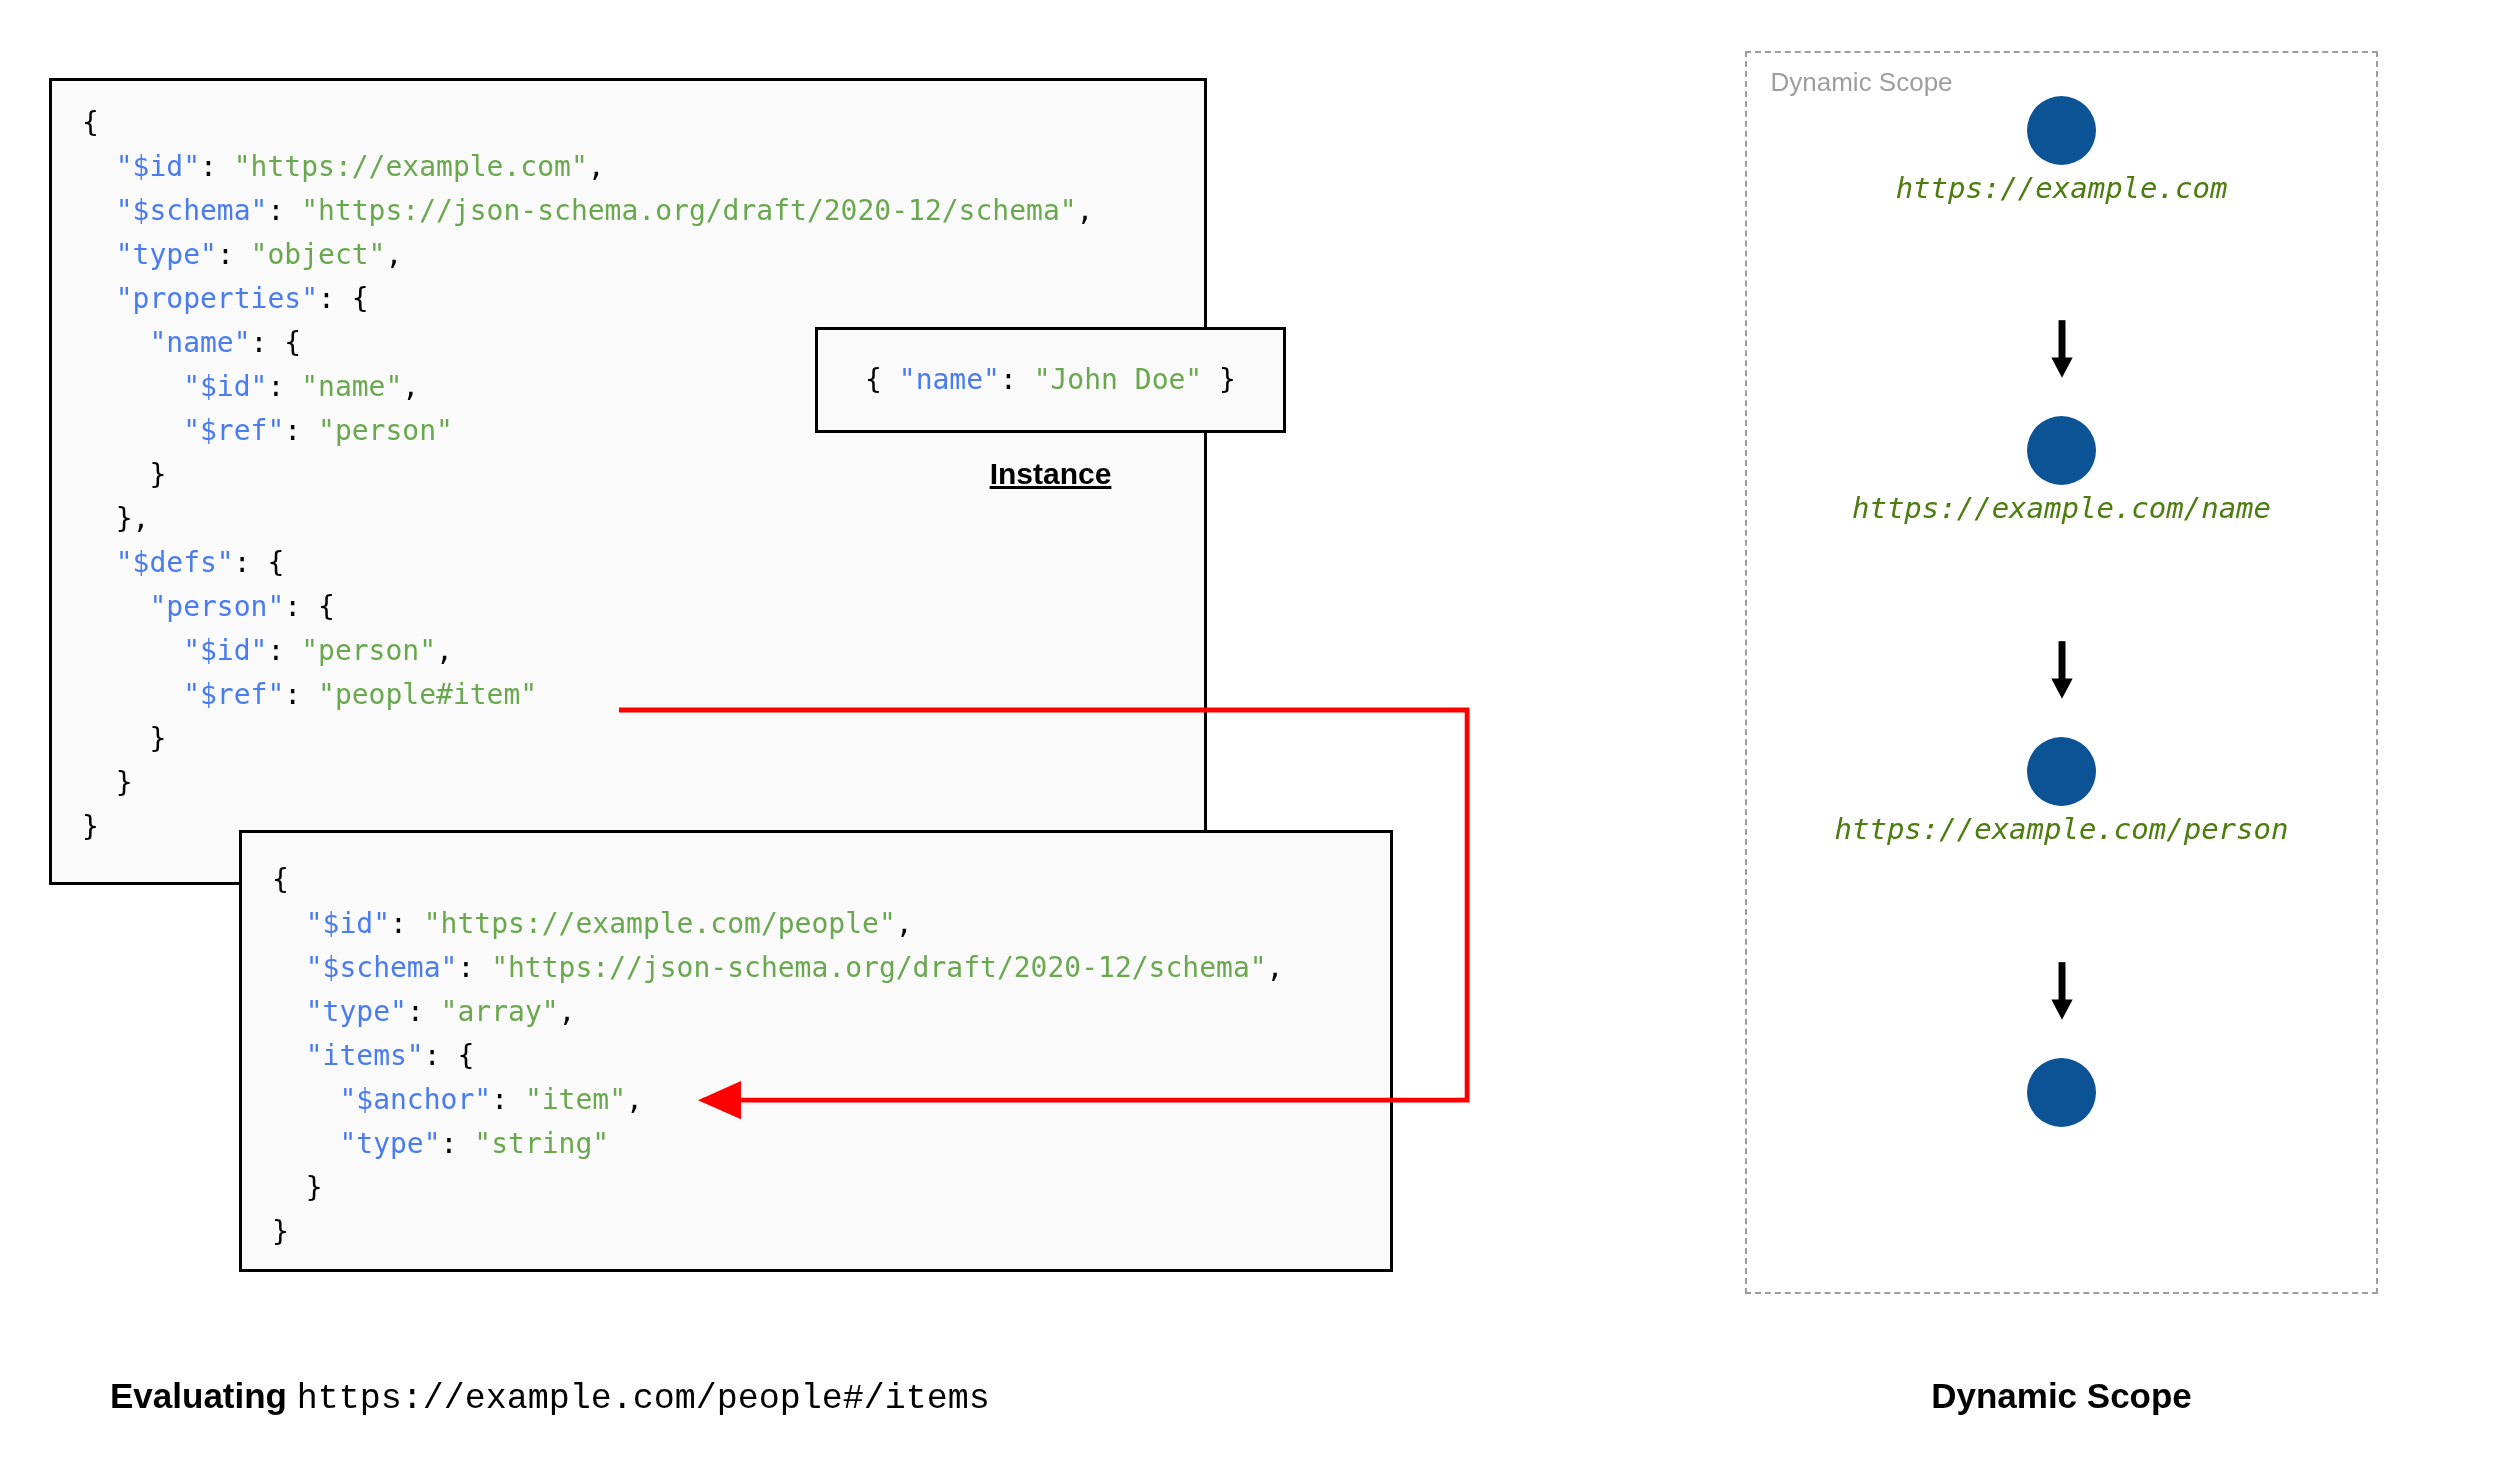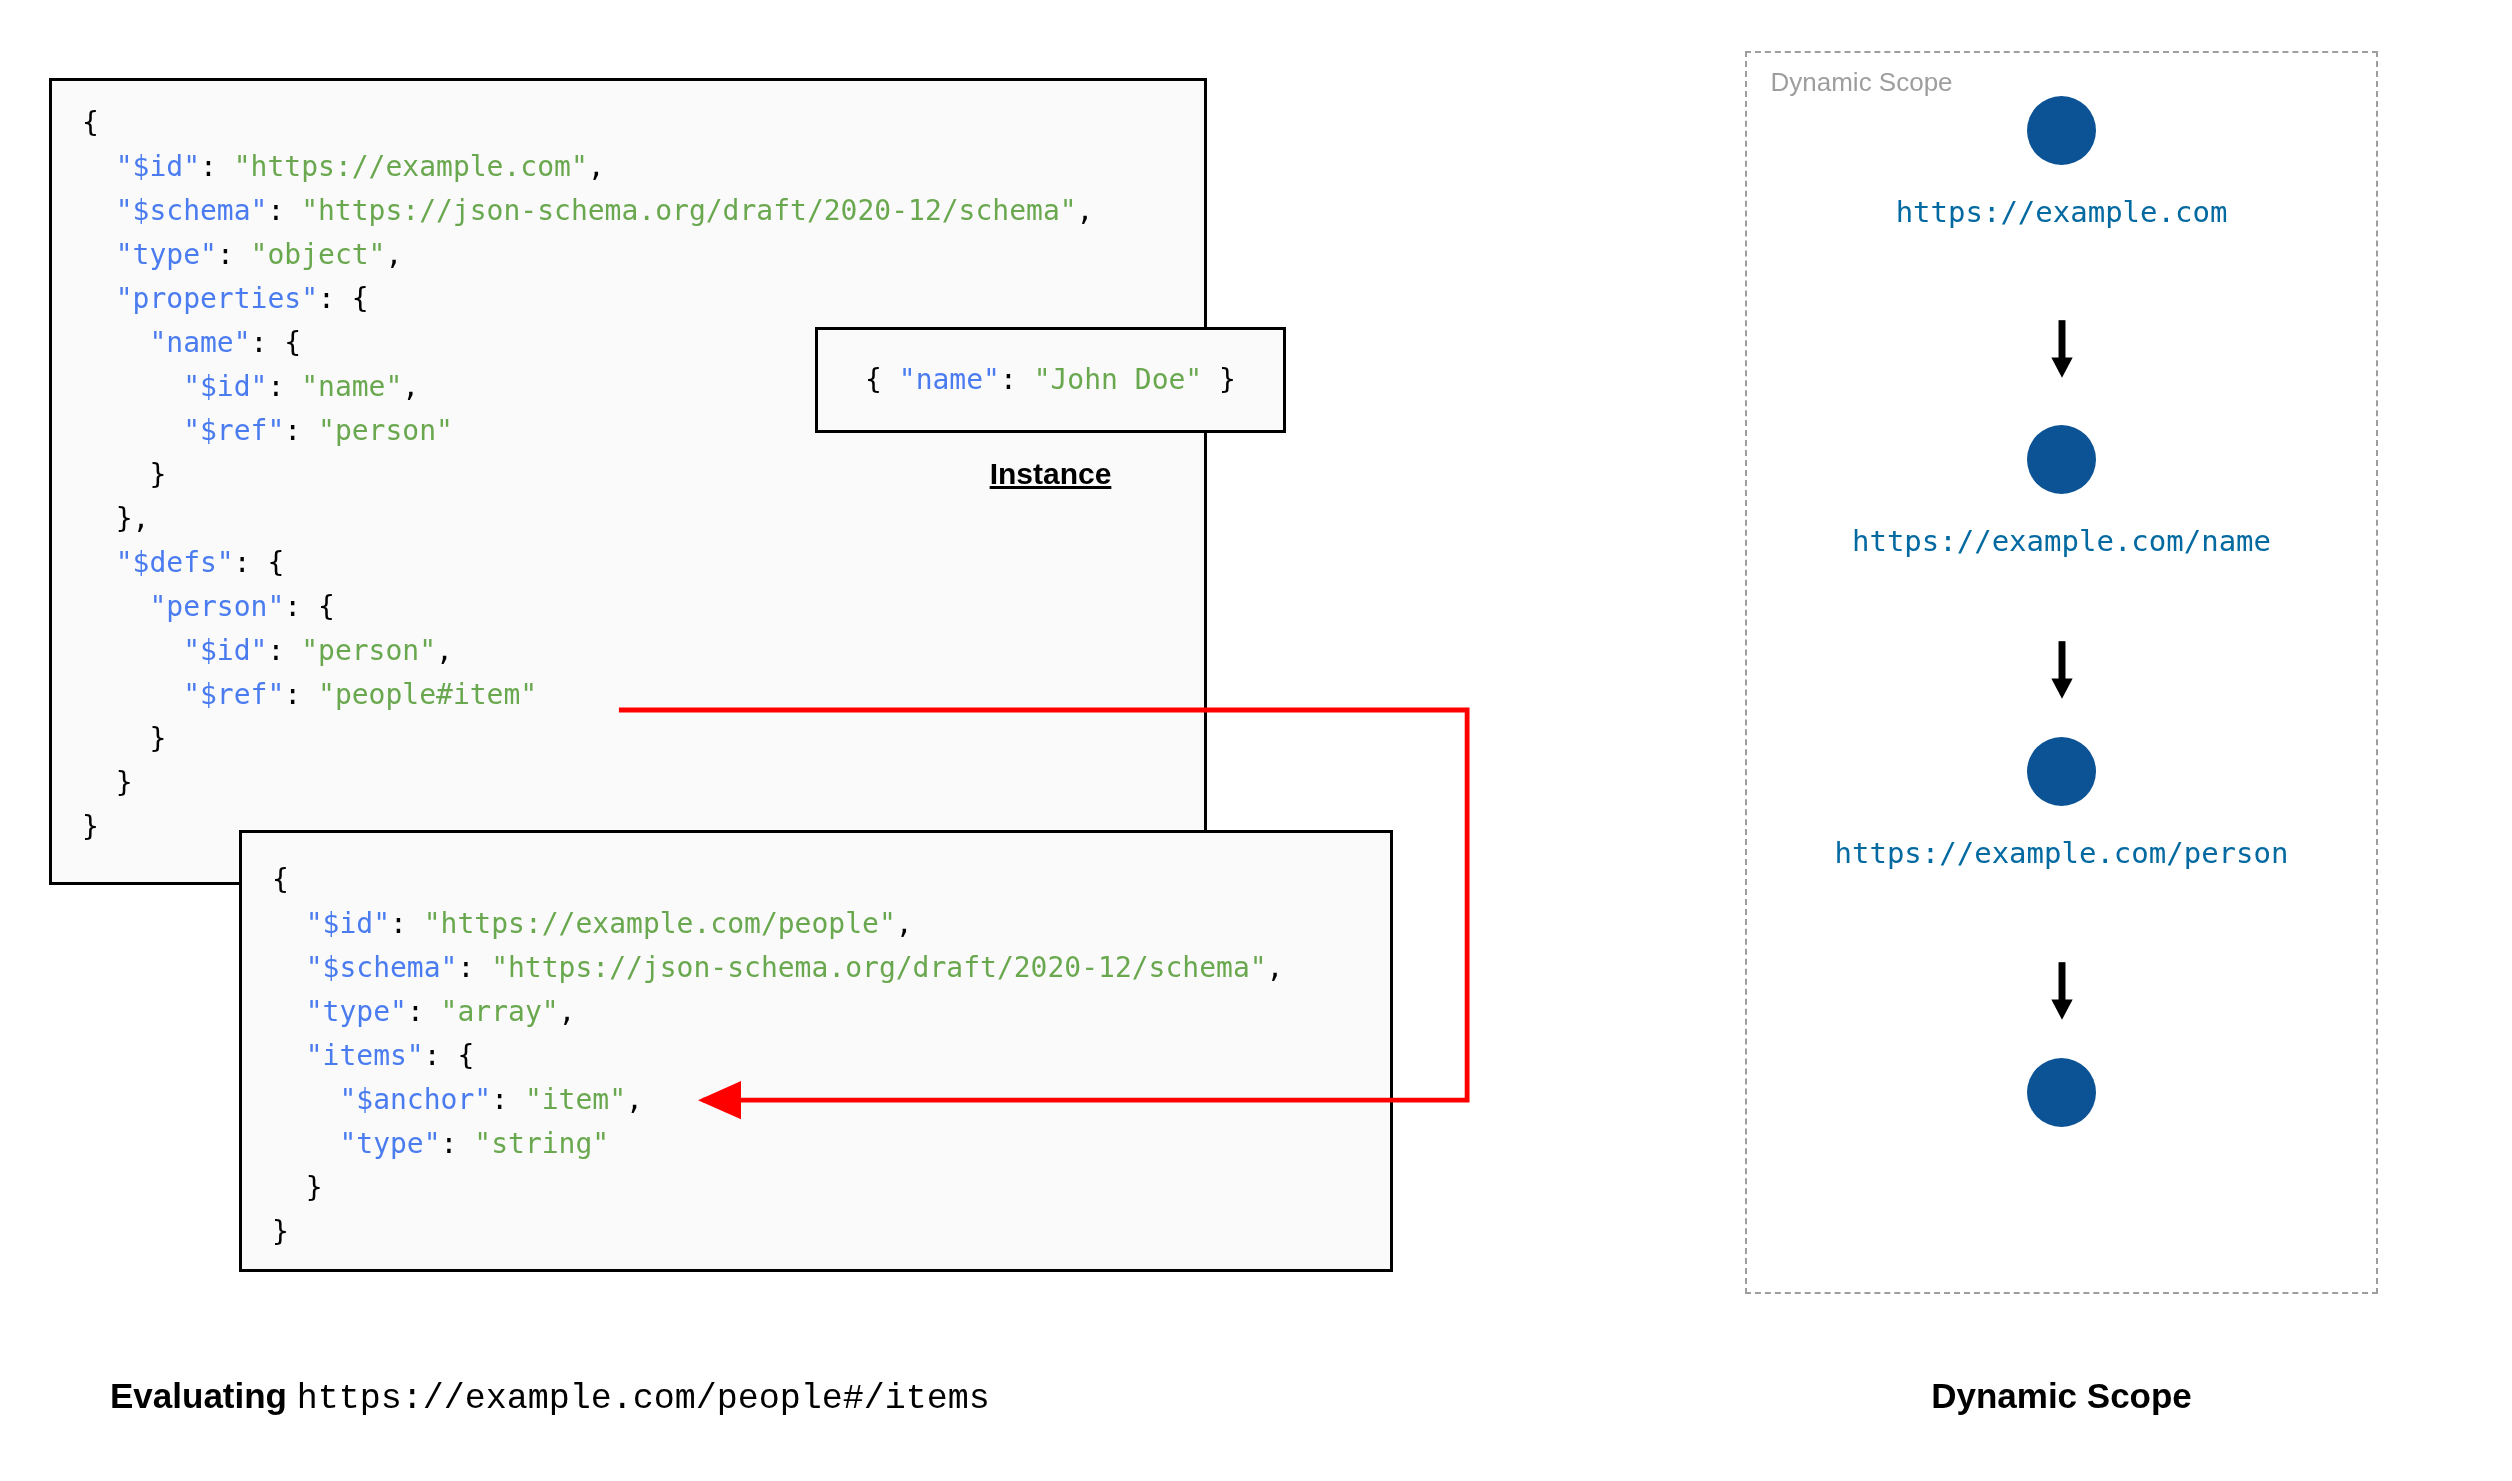--- a/index.html
+++ b/index.html
@@ -97,23 +97,24 @@
   .scope-circle {
     width: 69px;
     height: 69px;
     border-radius: 50%;
     background: #0b5394;
     margin: 0 auto;
   }
   .scope-url {
     font-family: "DejaVu Sans Mono", "Liberation Mono", monospace;
     font-size: 29px;
-    color: #0369a1;
-    margin-top: 30px;
+    color: #4d7c0f;
+    margin-top: 6px;
     white-space: nowrap;
+    font-style: italic;
   }
   .scope-arrow {
     position: absolute;
     left: 0;
     width: 100%;
     text-align: center;
   }
 
   
   .caption {
@@ -190,21 +191,21 @@
       <div class="scope-circle"></div>
       <div class="scope-url">https://example.com</div>
     </div>
     <div class="scope-arrow" style="top:267px;">
       <svg width="32" height="59" viewBox="0 0 60 110">
         <line x1="30" y1="0" x2="30" y2="78" stroke="#000000" stroke-width="13"></line>
         <path d="M30,108 L10,70 L50,70 Z" fill="#000000"></path>
       </svg>
     </div>
 
-    <div class="scope-node" style="top:372px;">
+    <div class="scope-node" style="top:363px;">
       <div class="scope-circle"></div>
       <div class="scope-url">https://example.com/name</div>
     </div>
     <div class="scope-arrow" style="top:588px;">
       <svg width="32" height="59" viewBox="0 0 60 110">
         <line x1="30" y1="0" x2="30" y2="78" stroke="#000000" stroke-width="13"></line>
         <path d="M30,108 L10,70 L50,70 Z" fill="#000000"></path>
       </svg>
     </div>
 

